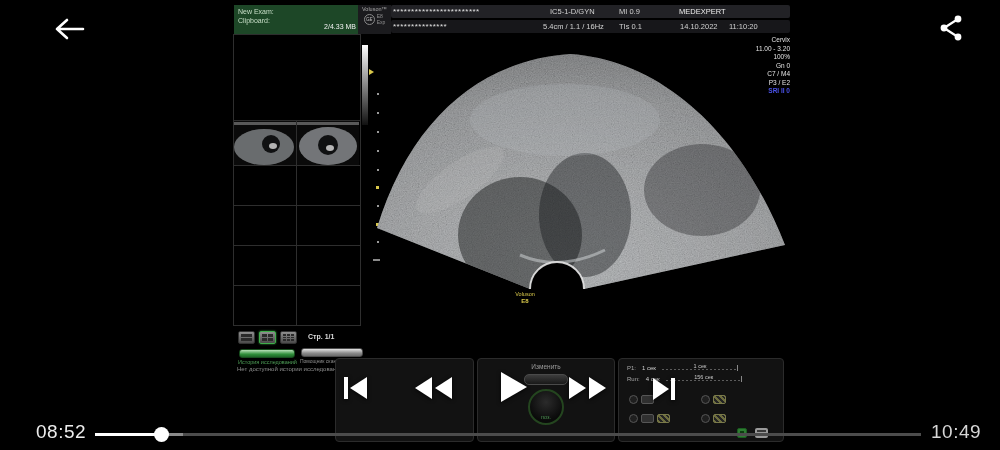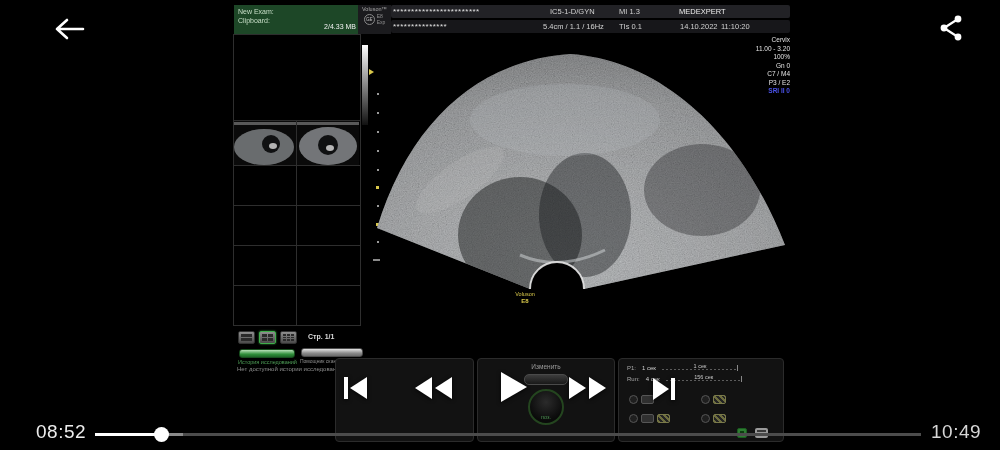--- a/index.html
+++ b/index.html
@@ -120,29 +120,29 @@
       <div id="logo-mm">
         <div>E8</div>
         <div>Exp</div>
       </div>
     </div>
   </div>
 
   <div class="abs hdr-row" id="hdr-row1" style="top:5px">
     <span class="hdr-txt ast" style="left:2px">************************</span>
     <span class="hdr-txt" style="left:159px">IC5-1-D/GYN</span>
-    <span class="hdr-txt" style="left:228px">MI 1.3</span>
+    <span class="hdr-txt" style="left:228px">MI 0.9</span>
     <span class="hdr-txt" style="left:288px;color:#eee">MEDEXPERT</span>
   </div>
   <div class="abs hdr-row" id="hdr-row2">
     <span class="hdr-txt ast" style="left:2px">***************</span>
     <span class="hdr-txt" style="left:152px">5.4cm / 1.1 / 16Hz</span>
     <span class="hdr-txt" style="left:228px">TIs 0.1</span>
     <span class="hdr-txt" style="left:289px">14.10.2022</span>
-    <span class="hdr-txt" style="left:330px">11:10:20</span>
+    <span class="hdr-txt" style="left:338px">11:10:20</span>
   </div>
 
   <div class="abs" id="settings">
     <div>Cervix</div>
     <div>11.00 - 3.20</div>
     <div>100%</div>
     <div>Gn 0</div>
     <div>C7 / M4</div>
     <div>P3 / E2</div>
     <div id="sri-line">SRI II 0</div>

